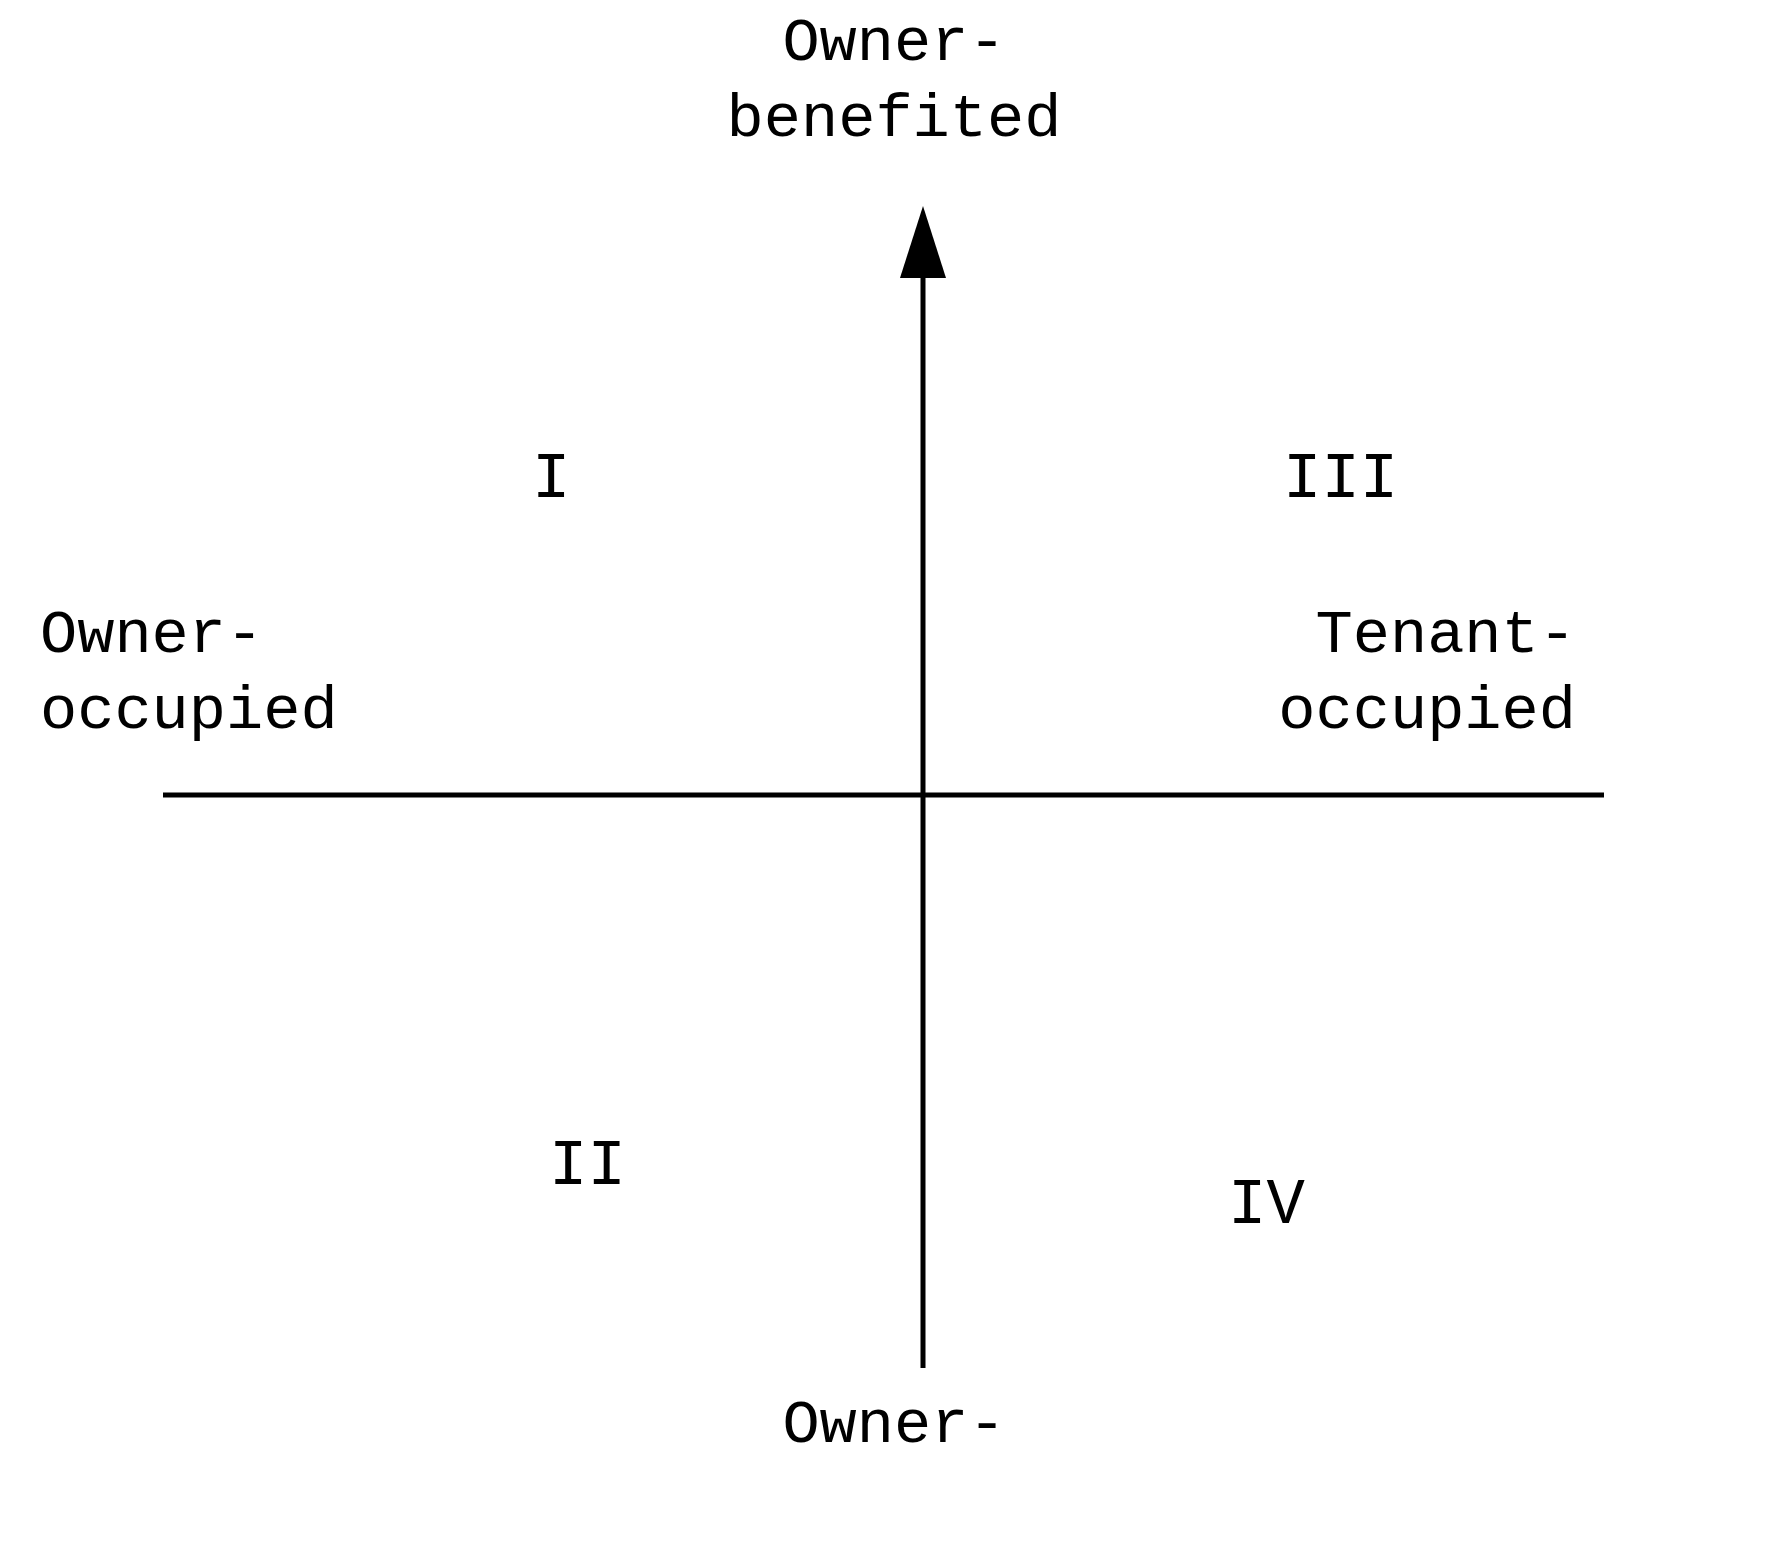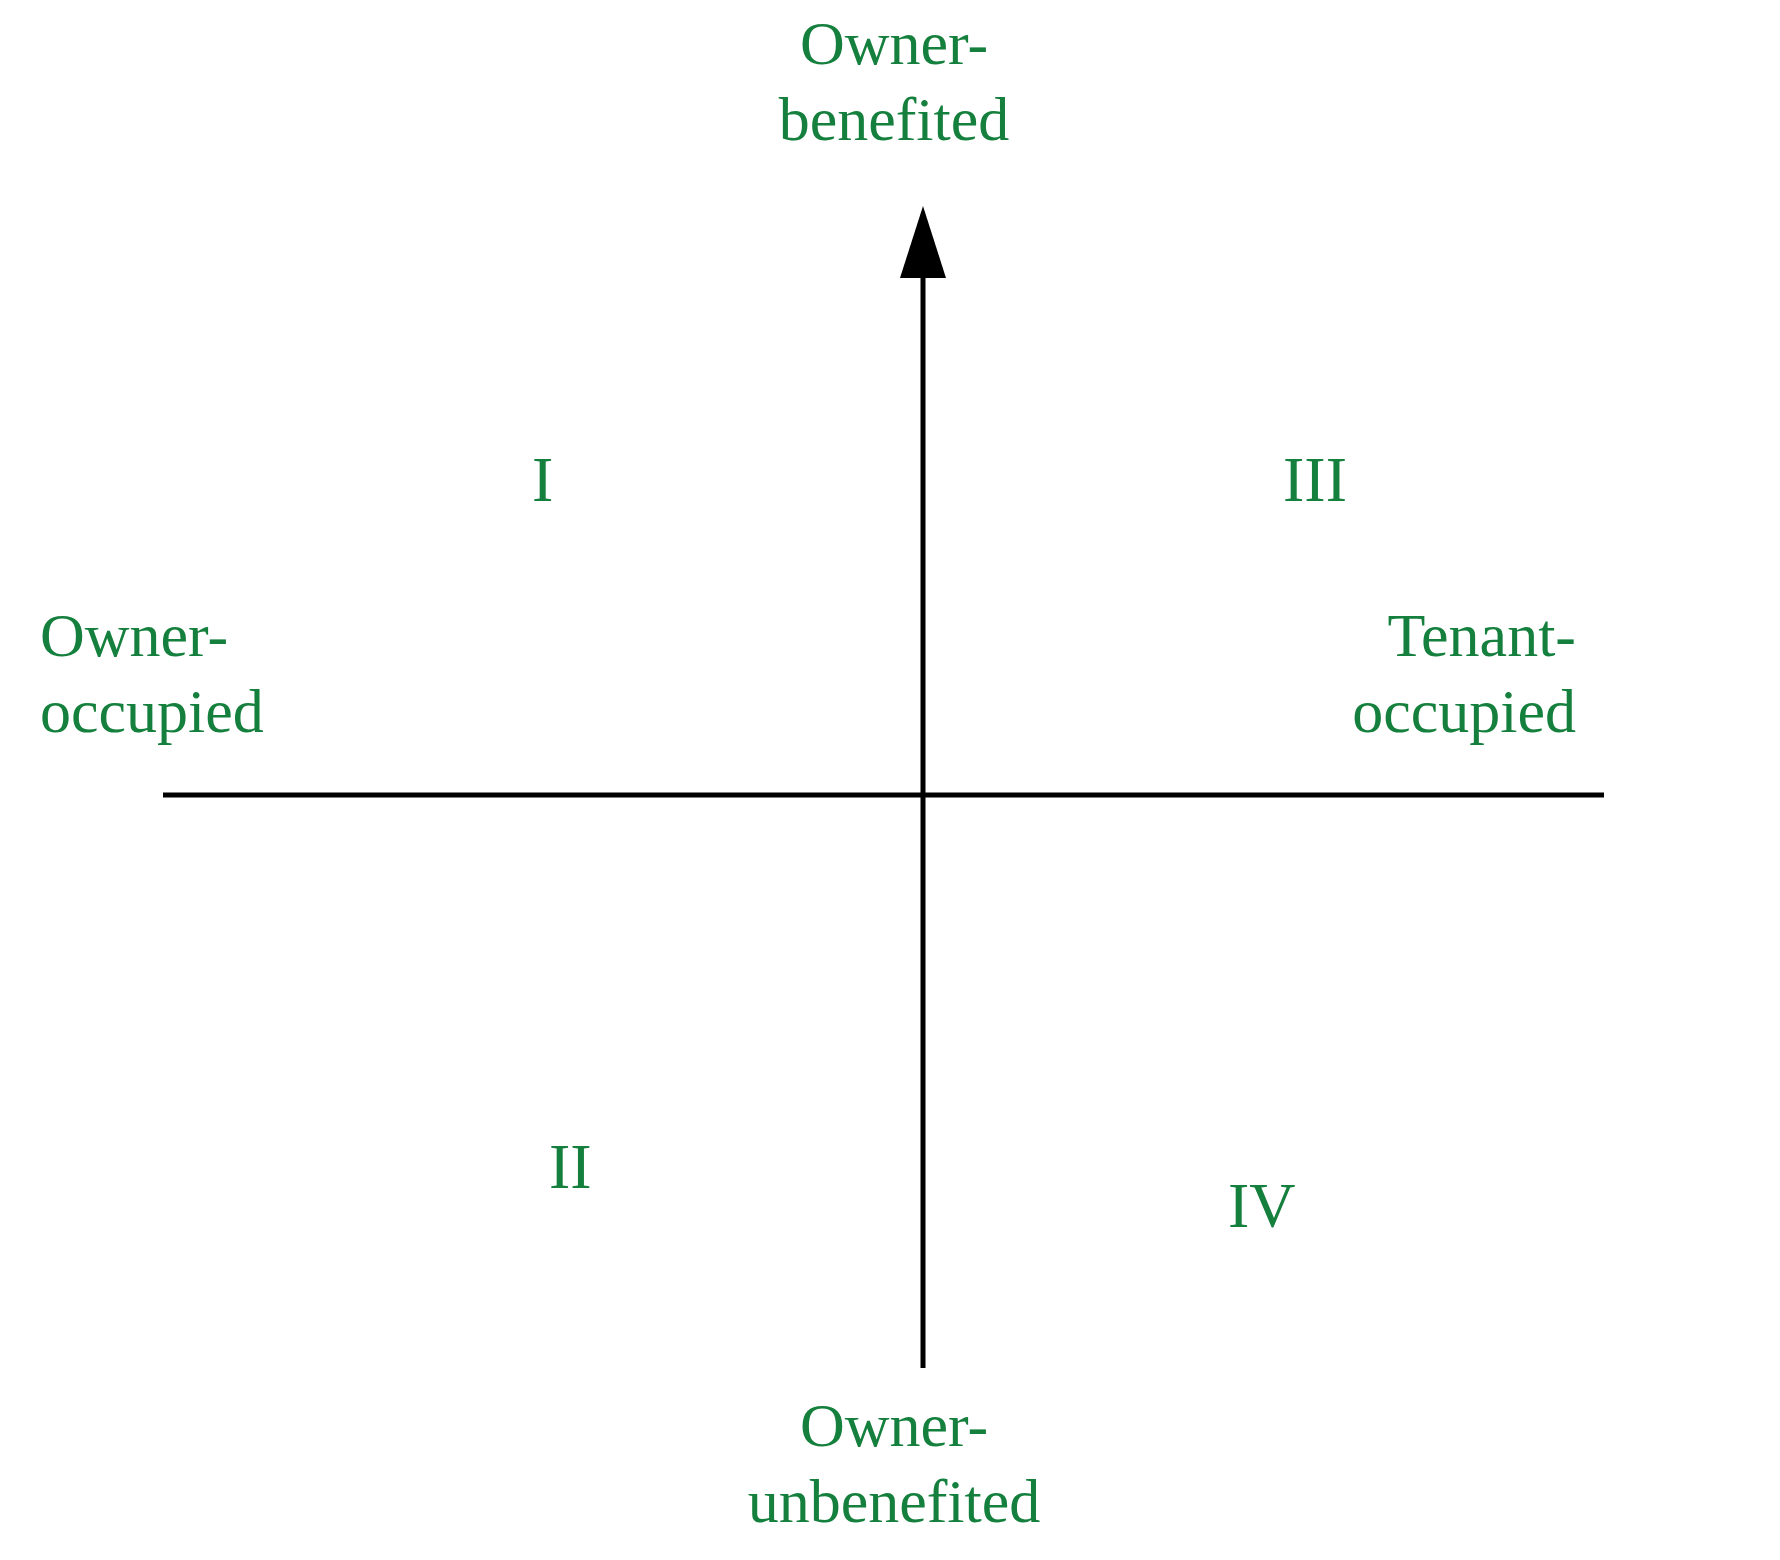--- a/index.html
+++ b/index.html
@@ -5,22 +5,22 @@
   html, body {
     margin: 0;
     padding: 0;
     background: #ffffff;
   }
   #canvas {
     position: relative;
     width: 1604px;
     height: 1560px;
     background: #ffffff;
-    font-family: Liberation Serif, serif;
-    color: #15803d;
+    font-family: Liberation Mono, monospace;
+    color: #000000;
     overflow: hidden;
   }
 
   
   .axis-svg {
     position: absolute;
     left: 0;
     top: 0;
     width: 1780px;
     height: 1560px;
@@ -93,21 +93,20 @@
     <polygon points="1688,795 1628,768 1628,822" fill="#000000"></polygon>
   </svg>
 
   <div class="axis-label" id="label-top">
     <span class="ln">Owner-</span>
     <span class="ln">benefited</span>
   </div>
 
   <div class="axis-label" id="label-bottom">
     <span class="ln">Owner-</span>
-    <span class="ln">unbenefited</span>
   </div>
 
   <div class="axis-label" id="label-left">
     <span class="ln">Owner-</span>
     <span class="ln">occupied</span>
   </div>
 
   <div class="axis-label" id="label-right">
     <span class="ln">Tenant-</span>
     <span class="ln">occupied</span>

